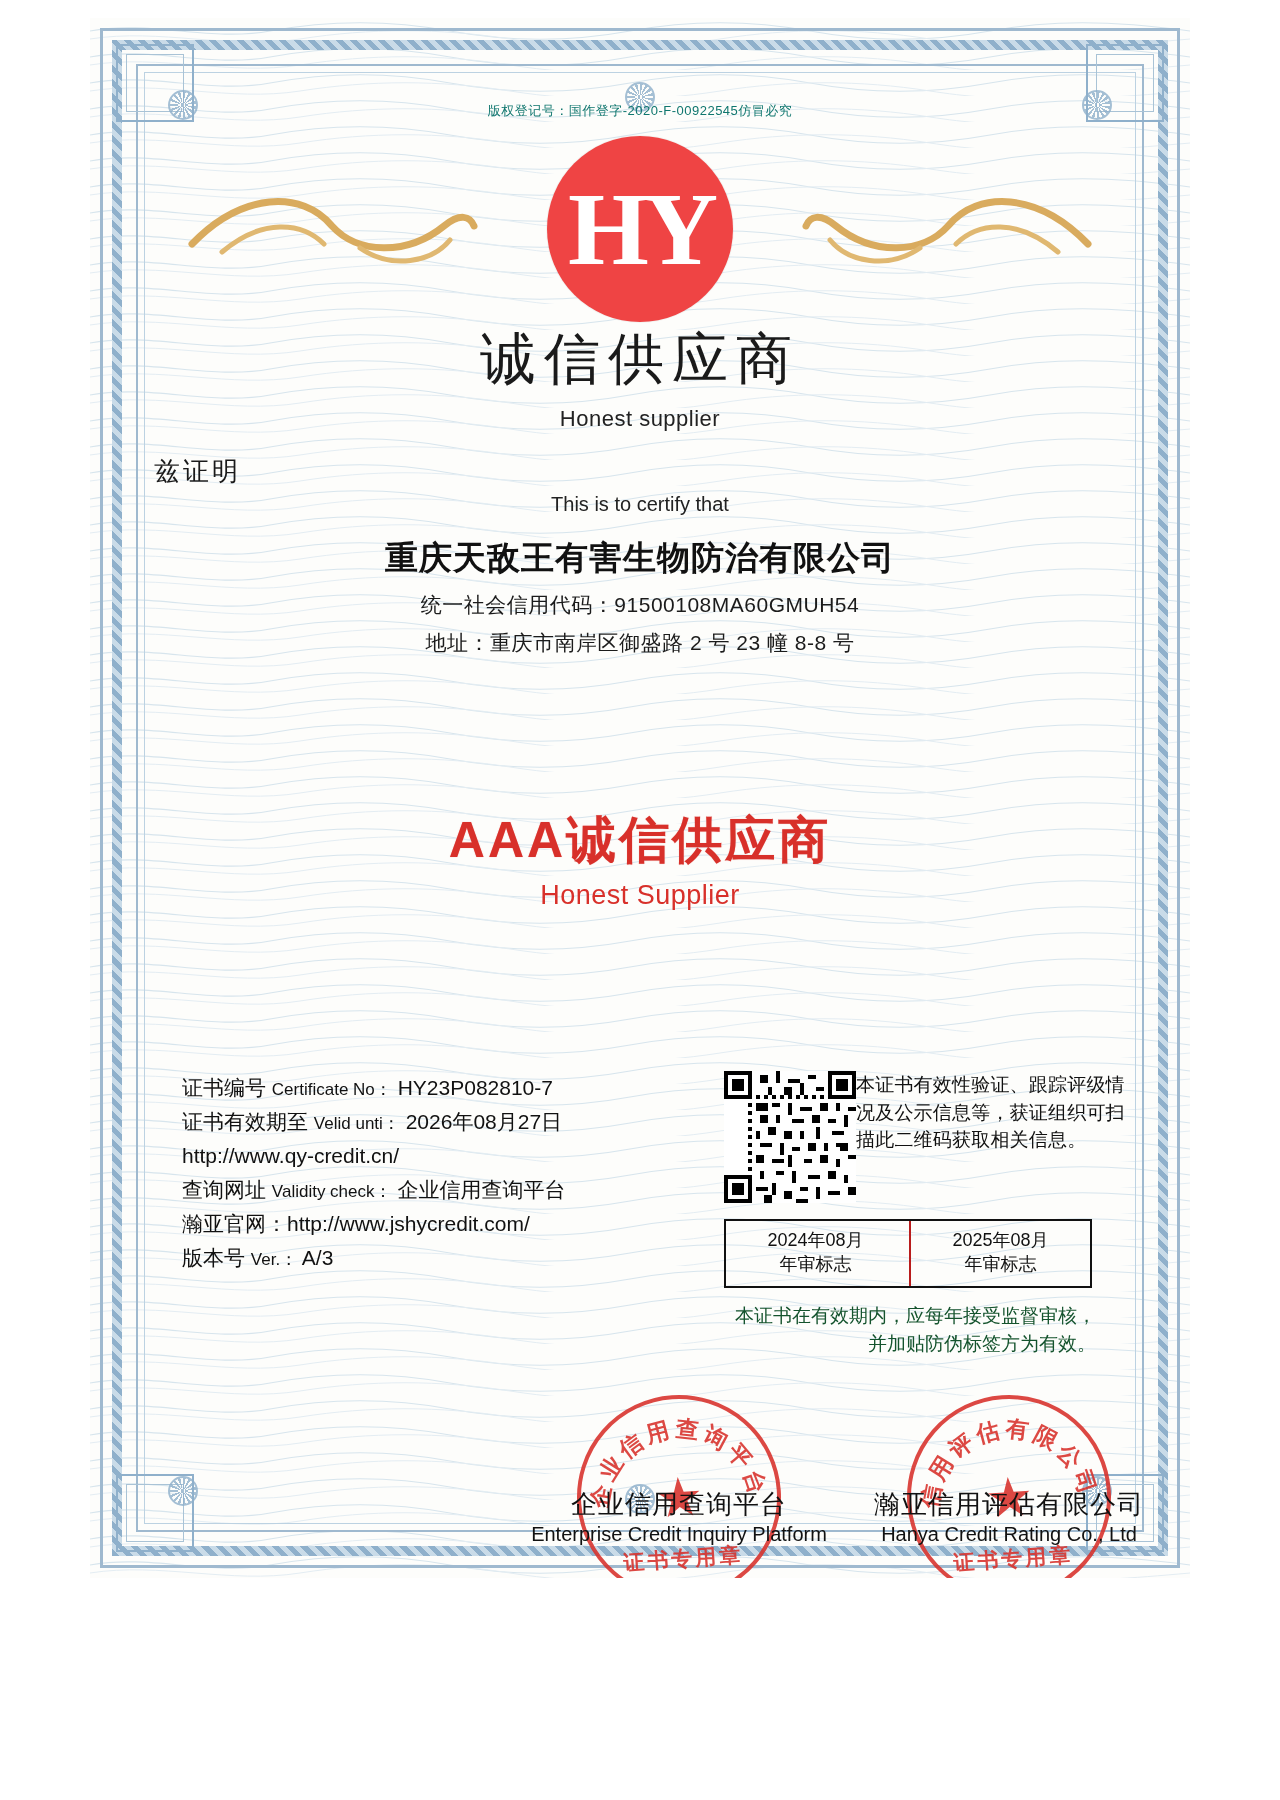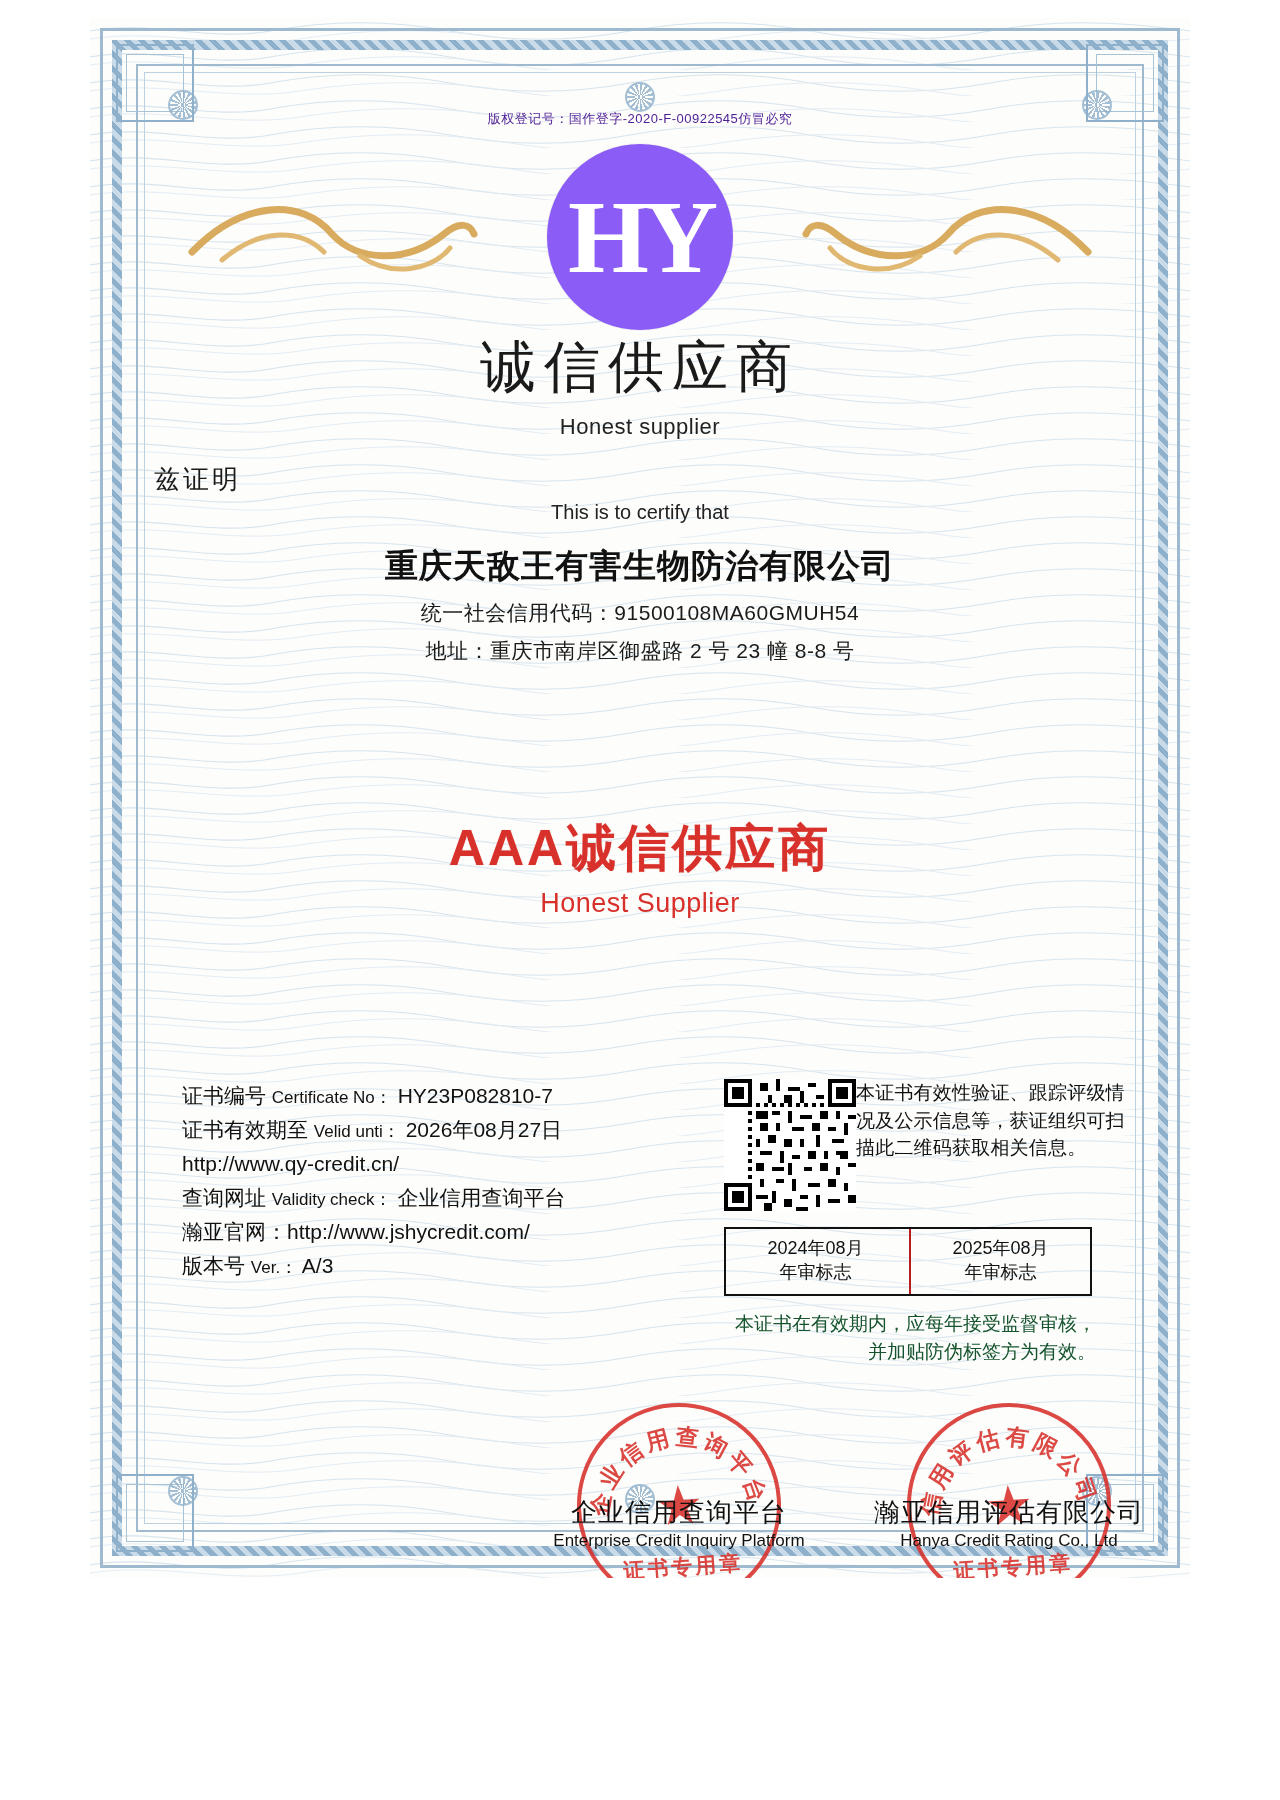--- a/index.html
+++ b/index.html
@@ -84,23 +84,23 @@
 
   
   .content {
     position: absolute;
     inset: 60px 64px 60px 64px;
   }
 
   .copyright-line {
     text-align: center;
     font-size: 13px;
-    color: #4c1d95;
+    color: #0f766e;
     letter-spacing: .5px;
-    margin-top: 32px;
+    margin-top: 24px;
   }
 
   .logo-row {
     position: relative;
     height: 190px;
     margin-top: 6px;
   }
   .flourish {
     position: absolute;
     top: 56px;
@@ -111,21 +111,21 @@
   .flourish.right { right: 28px; transform: scaleX(-1); }
 
   .logo-circle {
     position: absolute;
     left: 50%;
     top: 10px;
     transform: translateX(-50%);
     width: 186px;
     height: 186px;
     border-radius: 50%;
-    background: #8b5cf6;
+    background: #ef4444;
     display: flex;
     align-items: center;
     justify-content: center;
     box-shadow: 0 0 0 1px rgba(0,0,0,.04);
   }
   .logo-mark {
     font-size: 104px;
     font-weight: 700;
     color: #ffffff;
     letter-spacing: -6px;
@@ -319,21 +319,21 @@
     top: 92px;
     font-size: 26px;
     color: #111;
     font-weight: 500;
     letter-spacing: 1px;
   }
   .seal-label-en {
     position: absolute;
     left: -10px; right: -10px;
     top: 128px;
-    font-size: 17px;
+    font-size: 20px;
     color: #111;
   }
 </style>
 </head>
 <body>
 
 <div class="cert">
 
   <svg class="wave-bg" viewBox="0 0 1100 1560" preserveAspectRatio="none">
     <defs>

